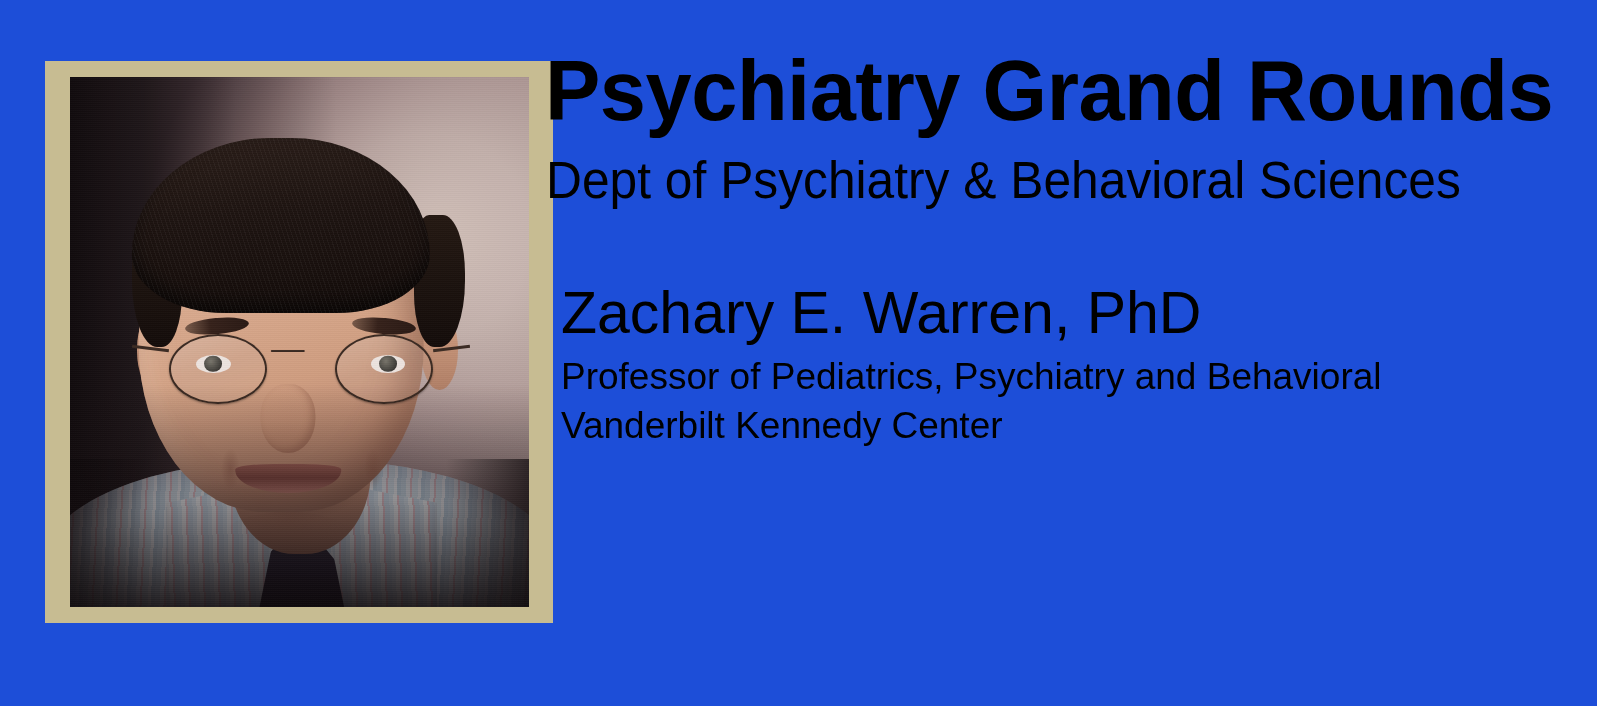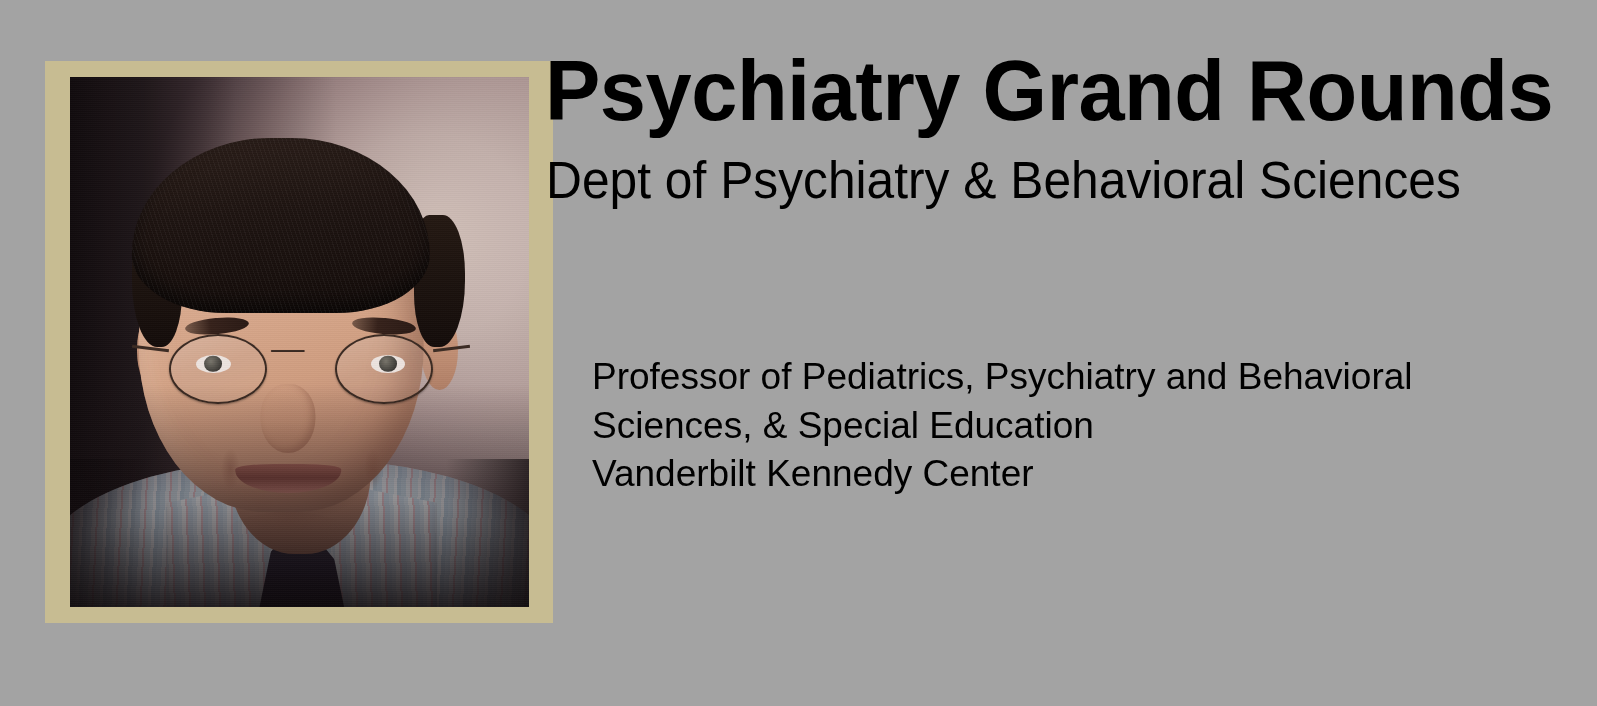--- a/index.html
+++ b/index.html
@@ -13,21 +13,21 @@
     height: 706px;
     overflow: hidden;
     font-family: "Liberation Sans", "DejaVu Sans", sans-serif;
     color: #000000;
     position: relative;
   }
 
   .slide {
     position: absolute;
     inset: 0;
-    background: #a3a3a3;
+    background: #1d4ed8;
   }
 
   
   .photo-frame {
     position: absolute;
     left: 45px;
     top: 61px;
     width: 508px;
     height: 562px;
     background: #c7bc92;
@@ -371,21 +371,20 @@
   .credentials {
     position: absolute;
     left: 20px;
     top: 353px;
     font-size: 37px;
     font-weight: 400;
     line-height: 48.5px;
   }
   .credentials .cred-line {
     white-space: nowrap;
-    margin-left: 31px;
   }
 </style>
 </head>
 <body>
 
 <div class="slide">
 
   <div class="photo-frame">
     <div class="photo">
       <div class="backdrop"></div>
@@ -434,21 +433,21 @@
       <div class="backdrop-bottom"></div>
       <div class="photo-grain"></div>
     </div>
   </div>
 
   <div class="text-col">
     <div class="title">Psychiatry Grand Rounds</div>
 
     <div class="subtitle">Dept of Psychiatry &amp; Behavioral Sciences</div>
 
+    <div class="speaker-name">Zachary E. Warren, PhD</div>
 
     <div class="credentials">
       <div class="cred-line">Professor of Pediatrics, Psychiatry and Behavioral</div>
-      <div class="cred-line">Sciences, &amp; Special Education</div>
       <div class="cred-line">Vanderbilt Kennedy Center</div>
     </div>
   </div>
 
 </div>
 
 </body></html>

